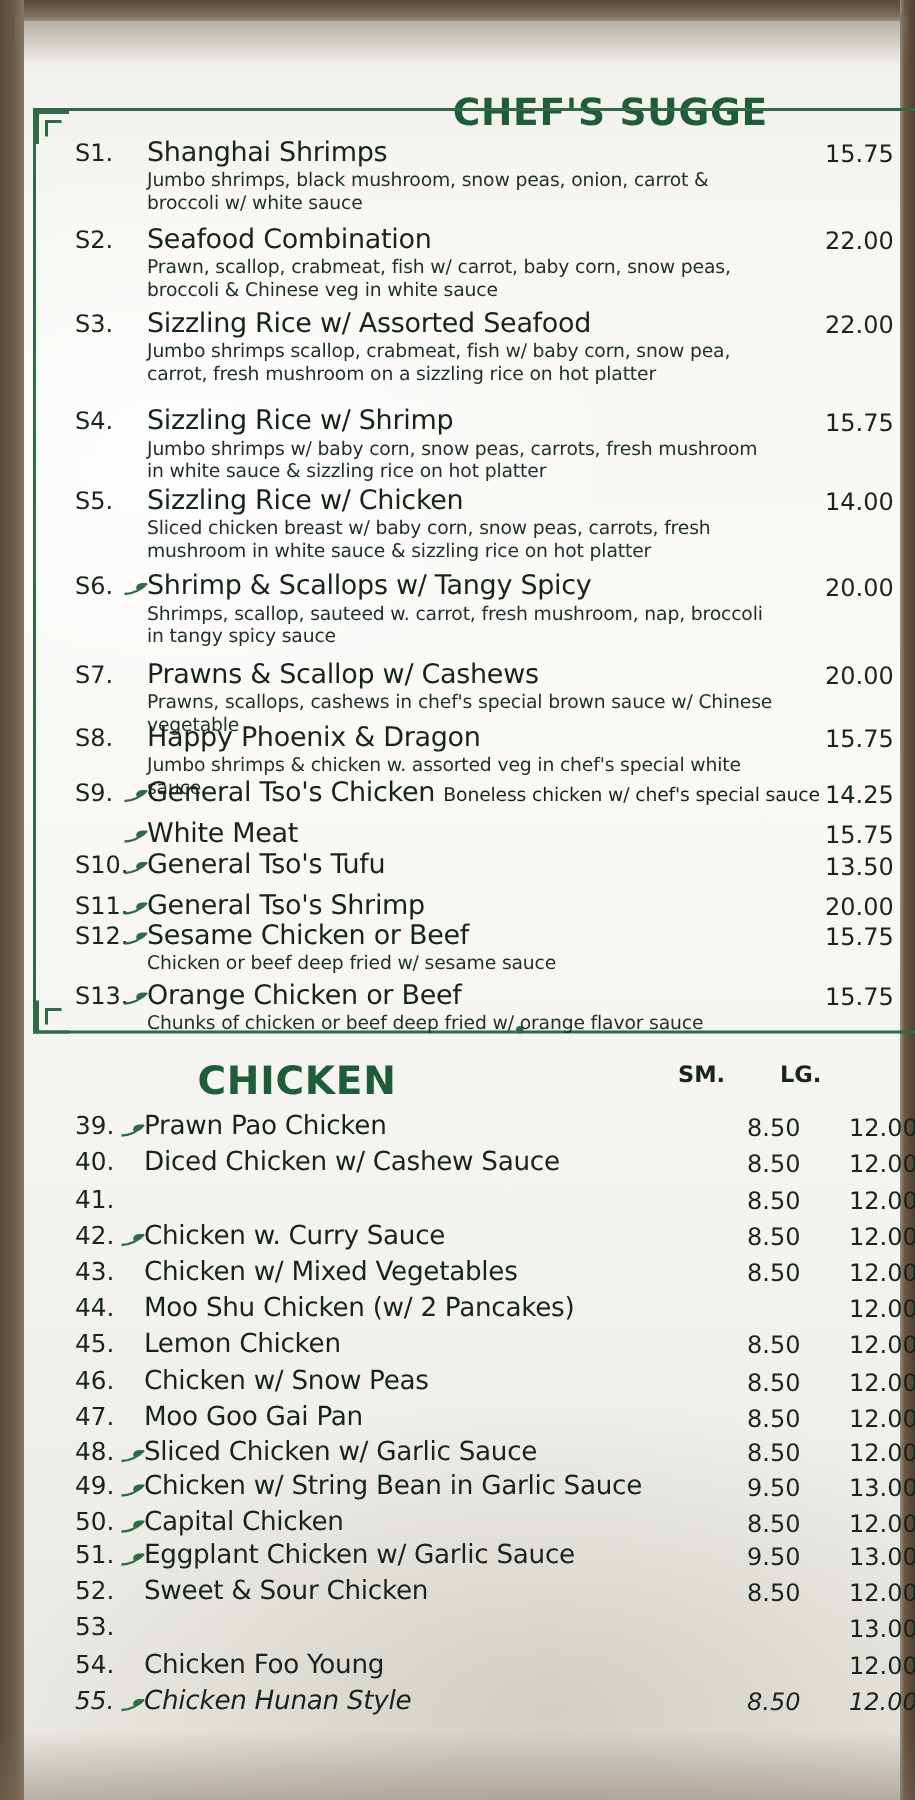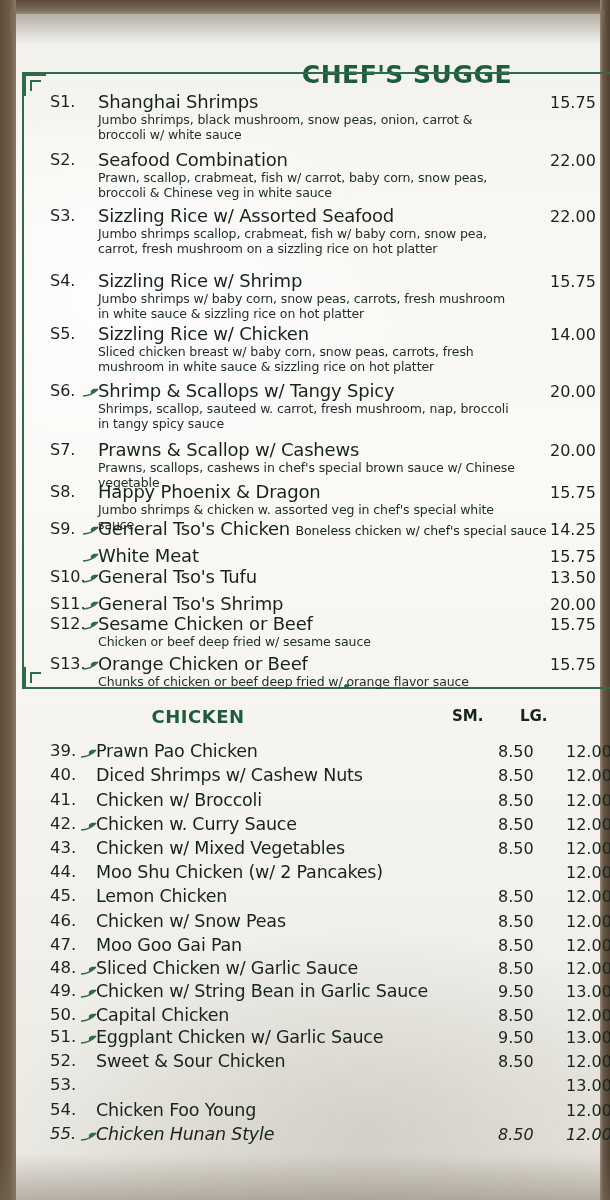--- a/index.html
+++ b/index.html
@@ -148,21 +148,21 @@
     top: 6px;
   }
   .sprout svg { display: block; }
 
   
   .sec-title {
     position: absolute;
     left: 0; right: 0;
     top: 706px;
     text-align: center;
-    font-size: 18px;
+    font-size: 26px;
     font-weight: bold;
     color: #1f5c3a;
     letter-spacing: 0.5px;
     padding-right: 110px;
   }
   .col-head {
     position: absolute;
     font-size: 15px;
     font-weight: bold;
     color: #17251d;
@@ -377,27 +377,26 @@
               <path d="M1 9 C5 9, 10 8, 16 2" stroke="#2f6b49" stroke-width="1.6" fill="none"></path>
               <path d="M16 2 C11 1, 8 3, 9 6 C12 6.5, 15 5, 16 2 Z" fill="#2f6b49"></path>
             </svg>
           </span>
           <div class="cname">Prawn Pao Chicken</div>
           <div class="csm">8.50</div>
           <div class="clg">12.00</div>
         </div>
         <div class="crow" style="top: 765px;">
           <div class="cnum">40.</div>
-          <div class="cname">Diced Shrimps w/ Cashew Nuts</div>
+          <div class="cname">Diced Chicken w/ Cashew Sauce</div>
           <div class="csm">8.50</div>
           <div class="clg">12.00</div>
         </div>
         <div class="crow" style="top: 790px;">
           <div class="cnum">41.</div>
-          <div class="cname">Chicken w/ Broccoli</div>
           <div class="csm">8.50</div>
           <div class="clg">12.00</div>
         </div>
         <div class="crow" style="top: 814px;">
           <div class="cnum">42.</div>
           <span class="sprout">
             <svg width="18" height="12" viewBox="0 0 18 12">
               <path d="M1 9 C5 9, 10 8, 16 2" stroke="#2f6b49" stroke-width="1.6" fill="none"></path>
               <path d="M16 2 C11 1, 8 3, 9 6 C12 6.5, 15 5, 16 2 Z" fill="#2f6b49"></path>
             </svg>

